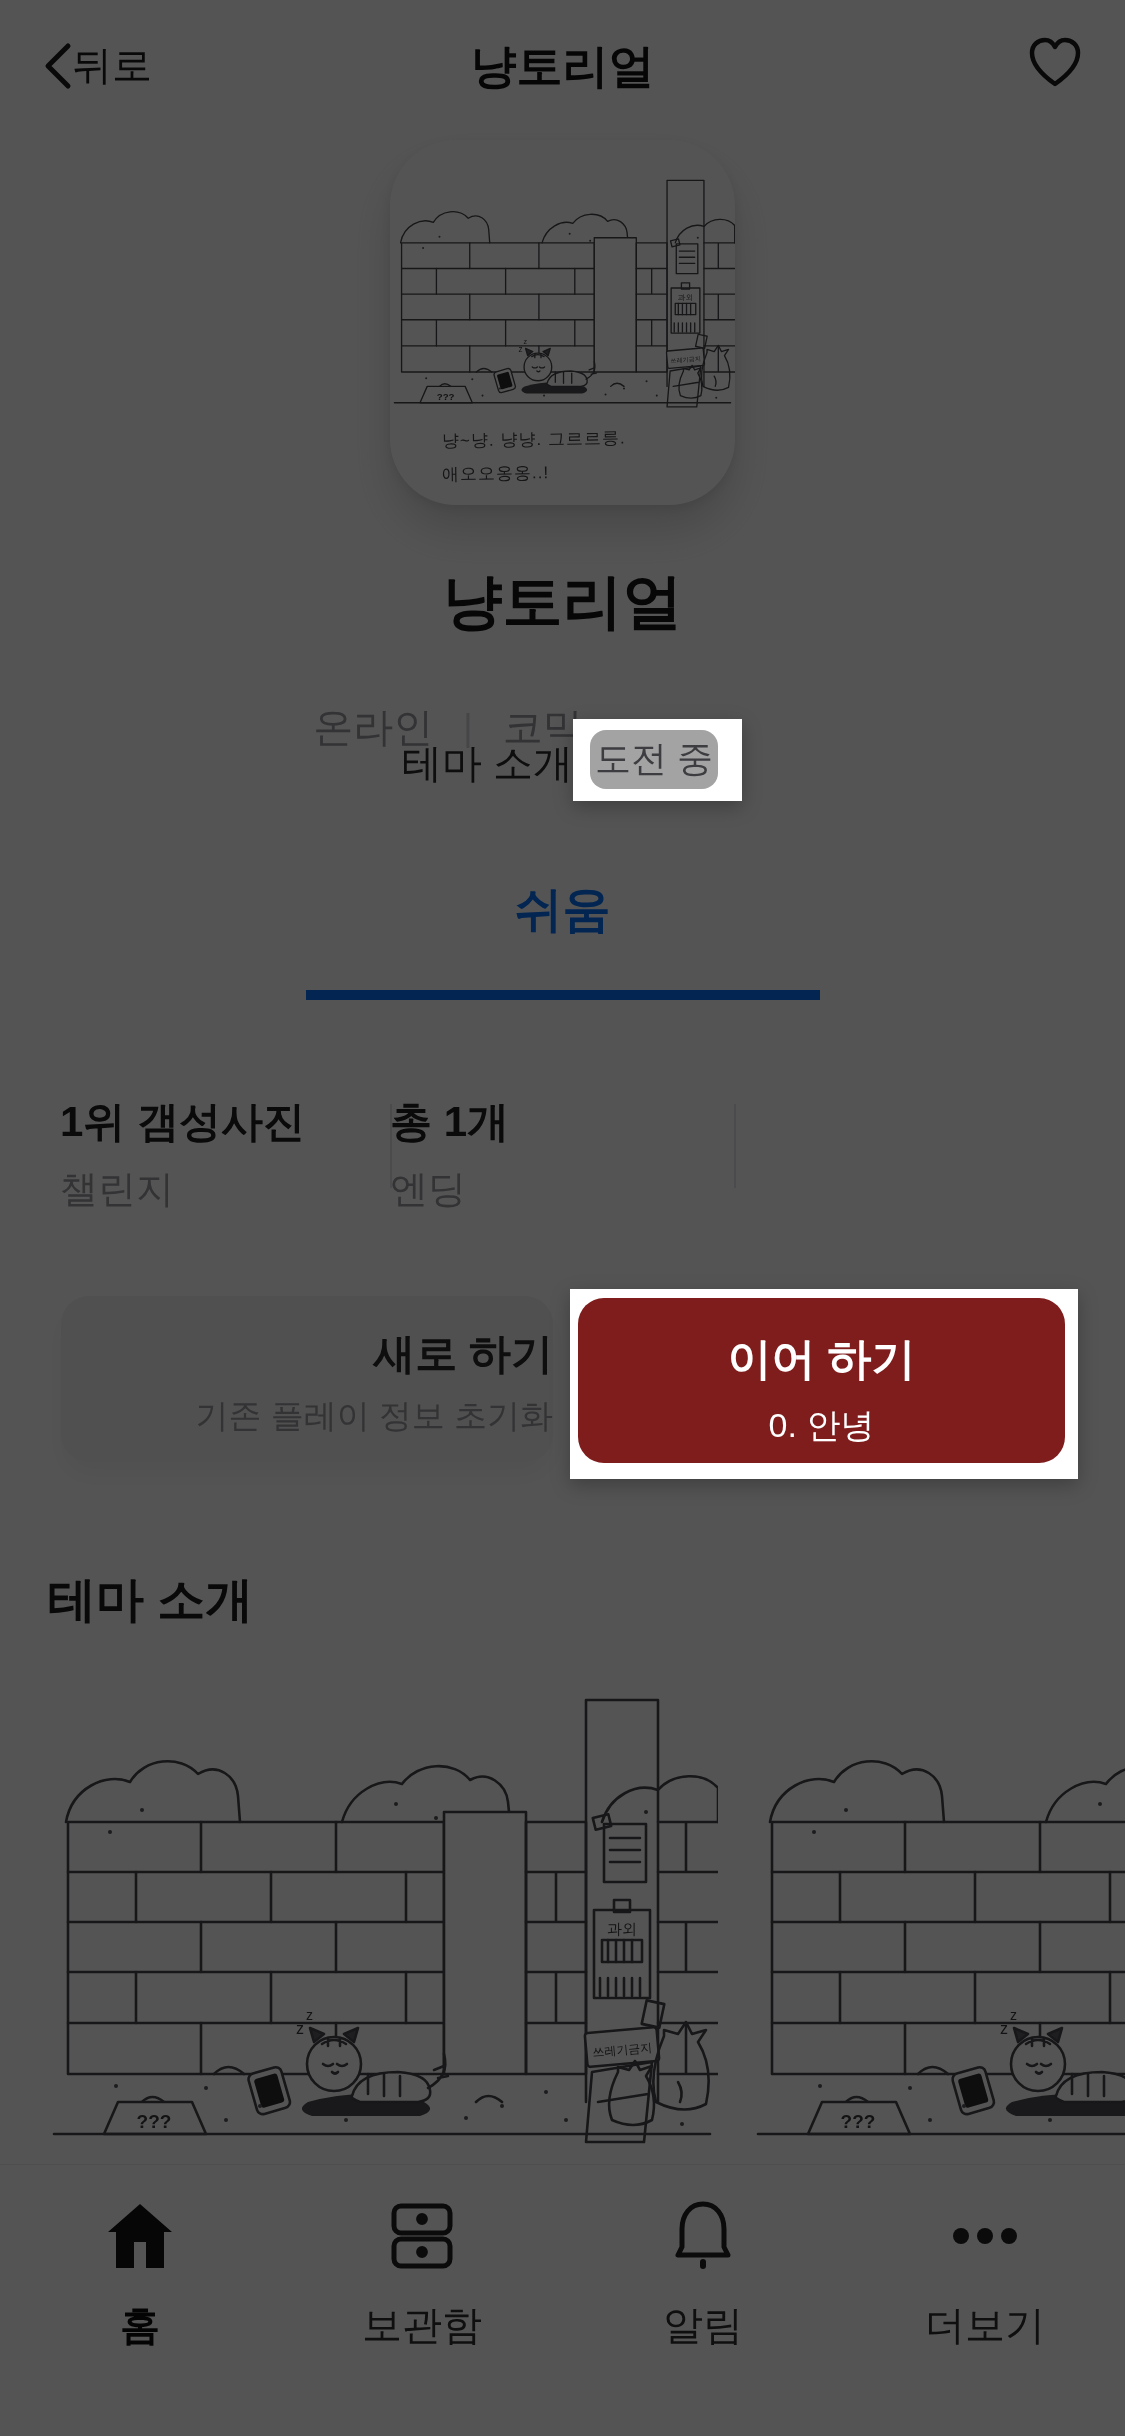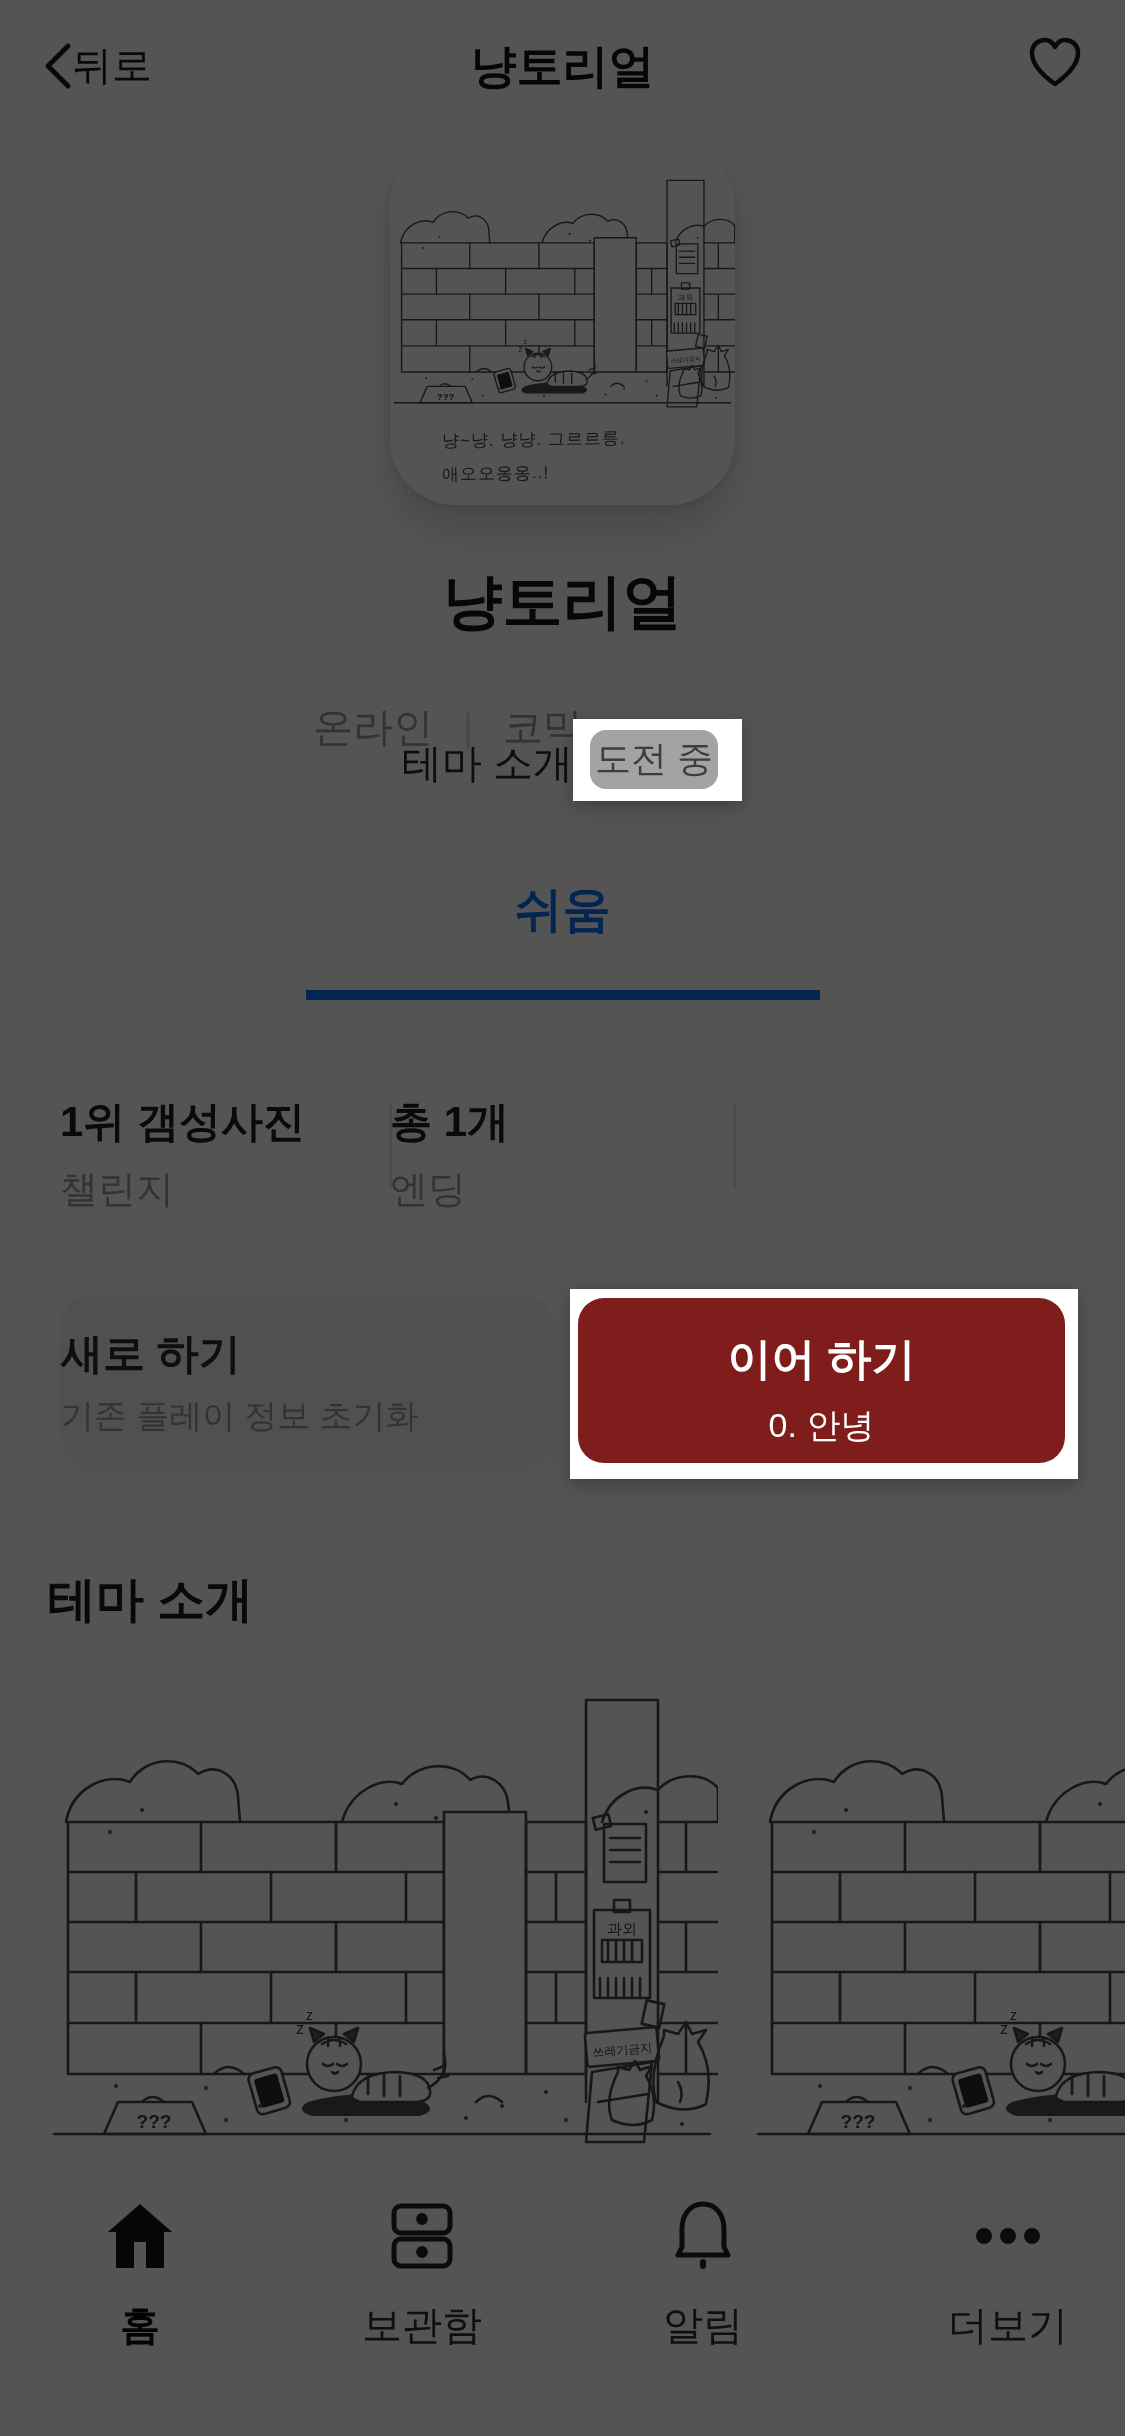--- a/index.html
+++ b/index.html
@@ -33,21 +33,21 @@
   .diff-tab{left:0;width:1125px;top:878px;text-align:center;font-size:48px;font-weight:bold;}
   .diff-underline{left:306px;top:990px;width:514px;height:10px;}
   
   .stats{left:60px;top:1094px;width:1005px;display:grid;grid-template-columns:330px 345px 330px;}
   .stat{}
   .stat .v{font-size:42px;font-weight:bold;color:#202024;}
   .stat .l{font-size:38px;color:#9b9ba2;margin-top:14px;}
   .stat-div{top:1104px;width:2px;height:84px;background:#e4e4e9;}
   
   .btn-restart{left:61px;top:1296px;width:492px;height:166px;border-radius:28px;background:#f2f2f4;
-    box-shadow:0 14px 26px rgba(0,0,0,.05);text-align:left;}
+    box-shadow:0 14px 26px rgba(0,0,0,.05);text-align:right;}
   .btn-restart .t{margin-top:30px;font-size:42px;font-weight:bold;color:#2b2b2e;}
   .btn-restart .s{margin-top:12px;font-size:33px;color:#9b9ba1;}
   
   .section-h{left:48px;top:1568px;font-size:48px;font-weight:bold;color:#1c1c1f;}
   .carousel{left:0;top:1672px;width:1125px;height:480px;overflow:hidden;}
   .car-img{position:absolute;top:0;width:672px;height:480px;background:#fff;}
   .car-img.i1{left:46px;}
   .car-img.i2{left:750px;}
   
   .tabbar-border{left:0;top:2164px;width:1125px;height:1px;background:#ededf0;}
@@ -260,21 +260,21 @@
   </div>
   <div class="abs tab" style="left:603px">
     <div class="ic">
       <svg width="66" height="74" viewBox="0 0 66 74">
           <path d="M33,5 C20,5 12,16 12,30 L12,48 L8,56 L58,56 L54,48 L54,30 C54,16 46,5 33,5 Z" fill="none" stroke="#232327" stroke-width="5" stroke-linejoin="round"></path>
           <path d="M33,63 l0,4" stroke="#232327" stroke-width="6" stroke-linecap="round"></path>
         </svg>
     </div>
     <div class="tl">알림</div>
   </div>
-  <div class="abs tab" style="left:908px">
+  <div class="abs tab" style="left:885px">
     <div class="ic">
       <svg width="76" height="22" viewBox="0 0 76 22">
           <circle cx="14" cy="11" r="8" fill="#232327"></circle>
           <circle cx="38" cy="11" r="8" fill="#232327"></circle>
           <circle cx="62" cy="11" r="8" fill="#232327"></circle>
         </svg>
     </div>
     <div class="tl">더보기</div>
   </div>
 </div>

